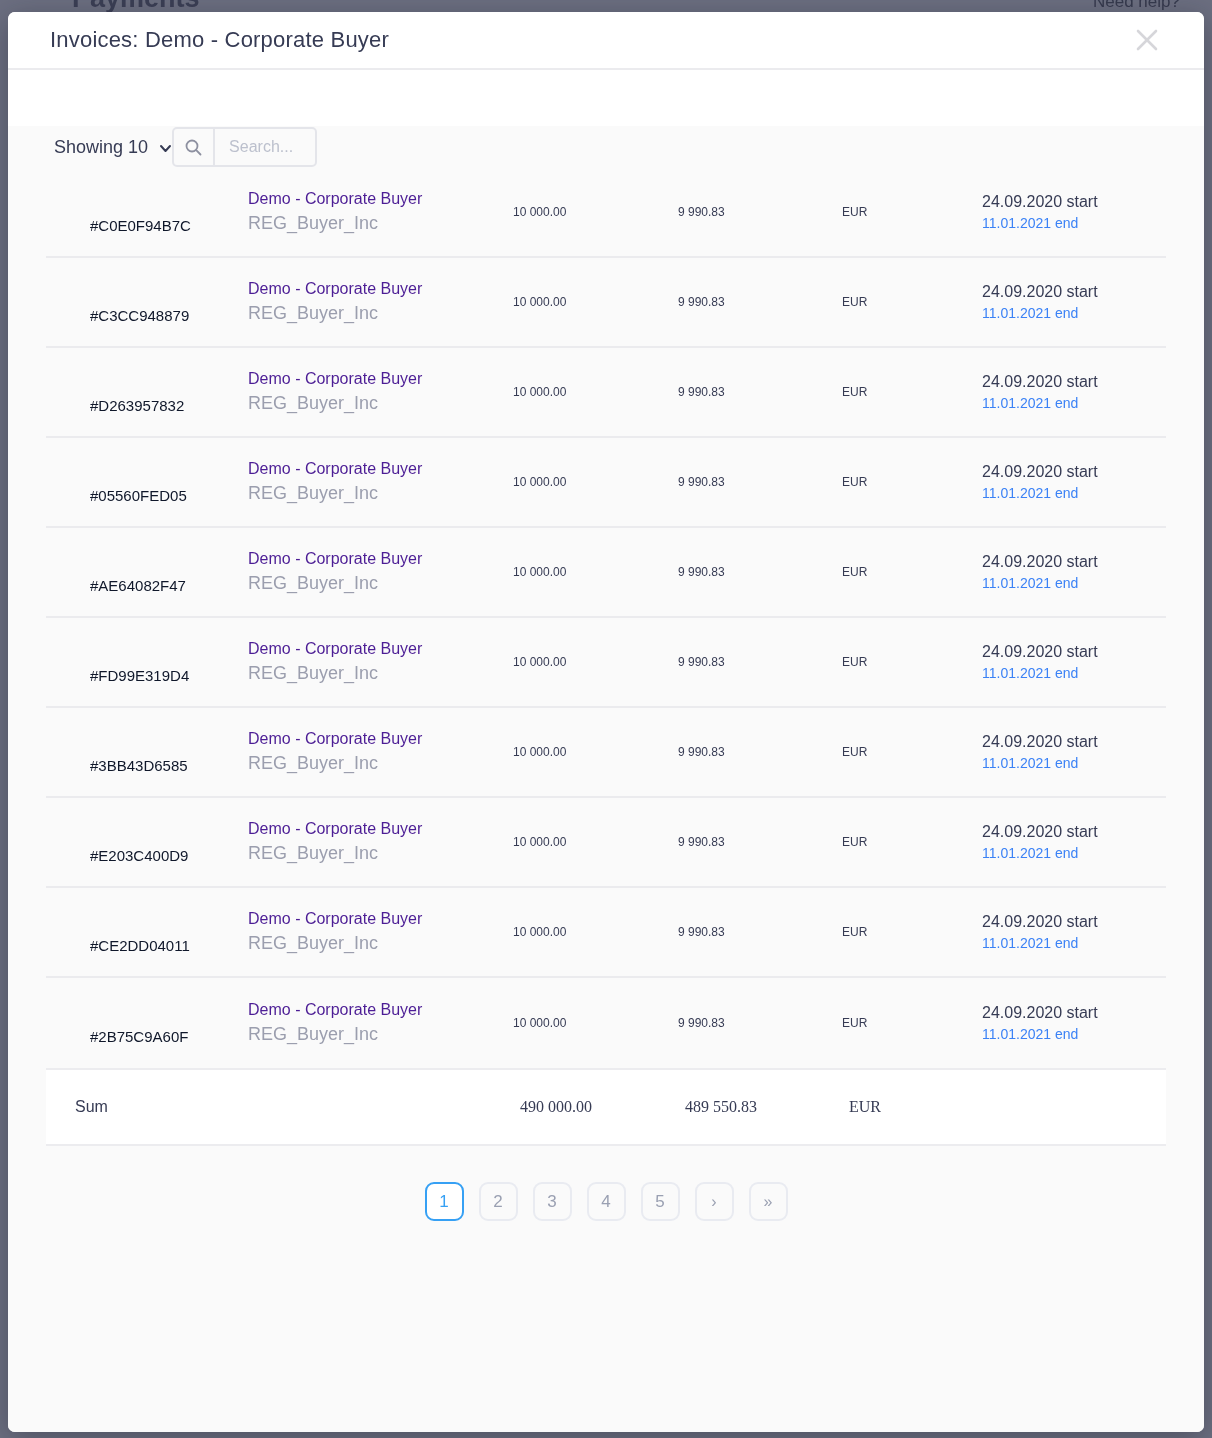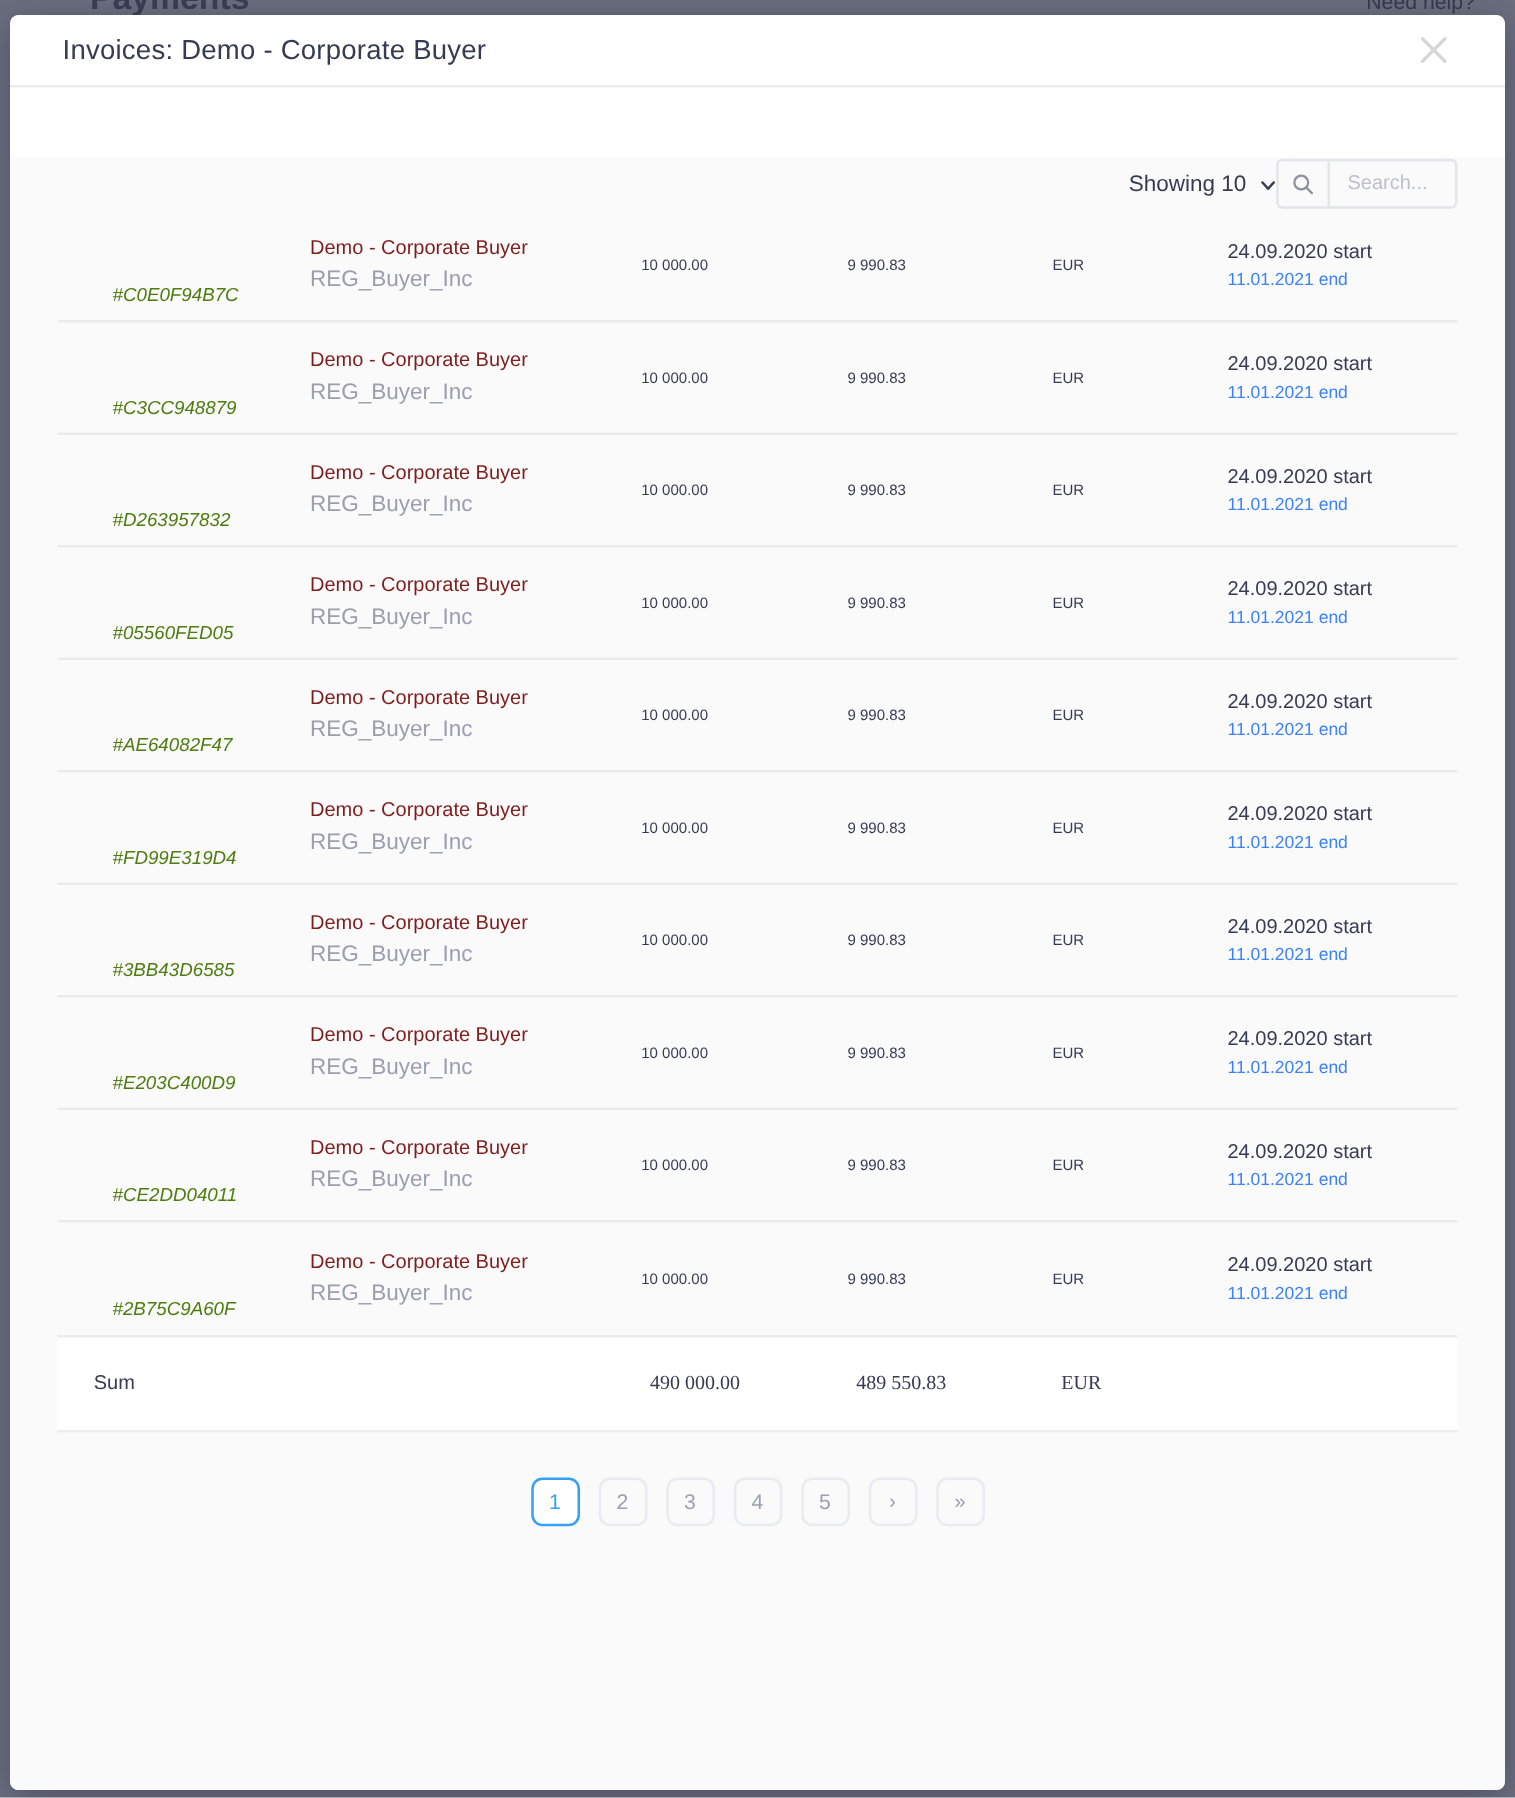--- a/index.html
+++ b/index.html
@@ -41,21 +41,21 @@
 
   .modal-body {
     height:calc(100% - 78px);
     background:#fafafa;
     padding:0 38px;
   }
 
   
   .toolbar {
     margin-top:56px; height:42px;
-    display:flex; align-items:center; justify-content:flex-end;
+    display:flex; align-items:center; justify-content:flex-start;
   }
   .showing {
     display:flex; align-items:center; gap:11px;
     font-size:18px; color:#363b54; cursor:pointer; padding-left:8px;
   }
   .search-box {
     display:flex; align-items:stretch;
     width:145px; height:40px;
     border:2px solid #e4e5ea; border-radius:5px;
     background:#fafafa; overflow:hidden;
@@ -84,24 +84,24 @@
     border-bottom:2px solid #ebebee;
   }
   .th {
     font-size:13px; font-weight:700; color:#2f3450; letter-spacing:.4px;
   }
   .th.fin { max-width:108px; line-height:1.55; }
 
   .trow { height:90px; border-bottom:2px solid #ebebee; }
   .trow:last-child { border-bottom:none; }
   .inv-link {
-    color:#4d7c0f; font-size:15px; text-decoration:none;
-    position:relative; top:25px; cursor:pointer;font-style:italic;
-  }
-  .buyer-name { font-size:16px; color:#7f1d1d; margin-bottom:5px; }
+    color:#0f172a; font-size:15px; text-decoration:none;
+    position:relative; top:14px; cursor:pointer;
+  }
+  .buyer-name { font-size:16px; color:#4c1d95; margin-bottom:5px; }
   .buyer-sub  { font-size:18px; color:#9b9eae; }
   .cell-num   { font-size:12px; color:#363b54; }
   .fin-start  { font-size:16px; color:#363b54; margin-bottom:4px; }
   .fin-end    { font-size:14px; color:#3b82f6; }
 
   .sum-row {
     height:78px; background:#ffffff;
     border-top:2px solid #ececef; border-bottom:2px solid #ececef;
   }
   .sum-label { grid-column:1 / 3; margin-left:-15px; font-size:16px; color:#363b54; }

